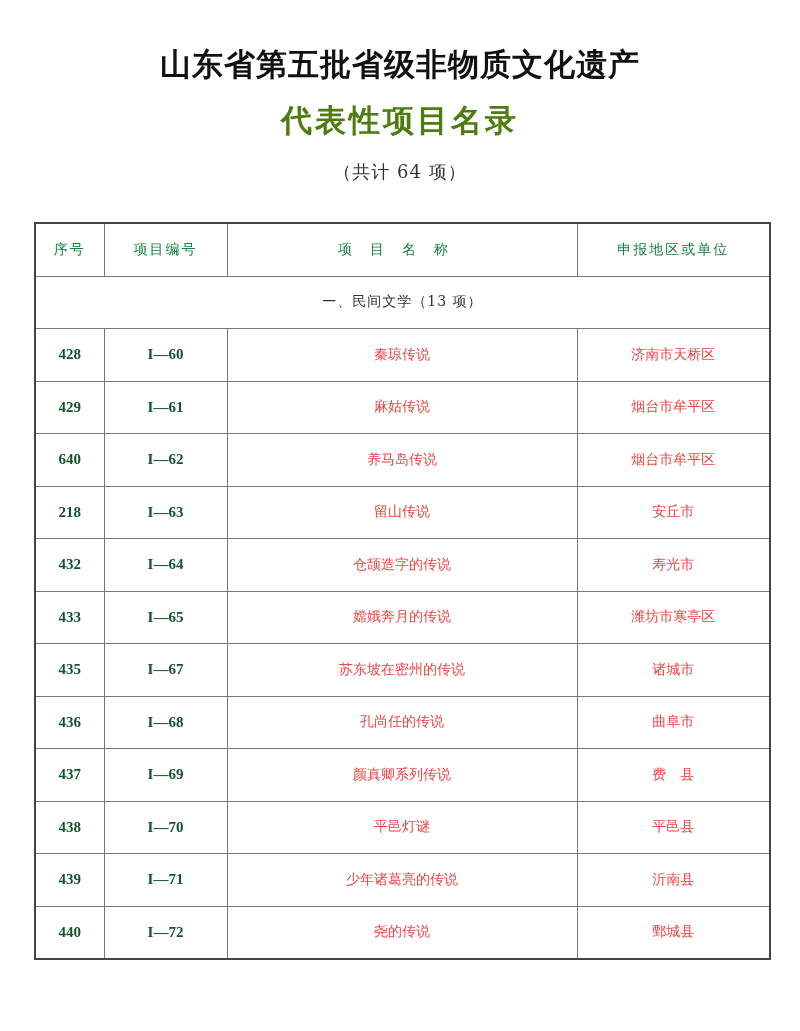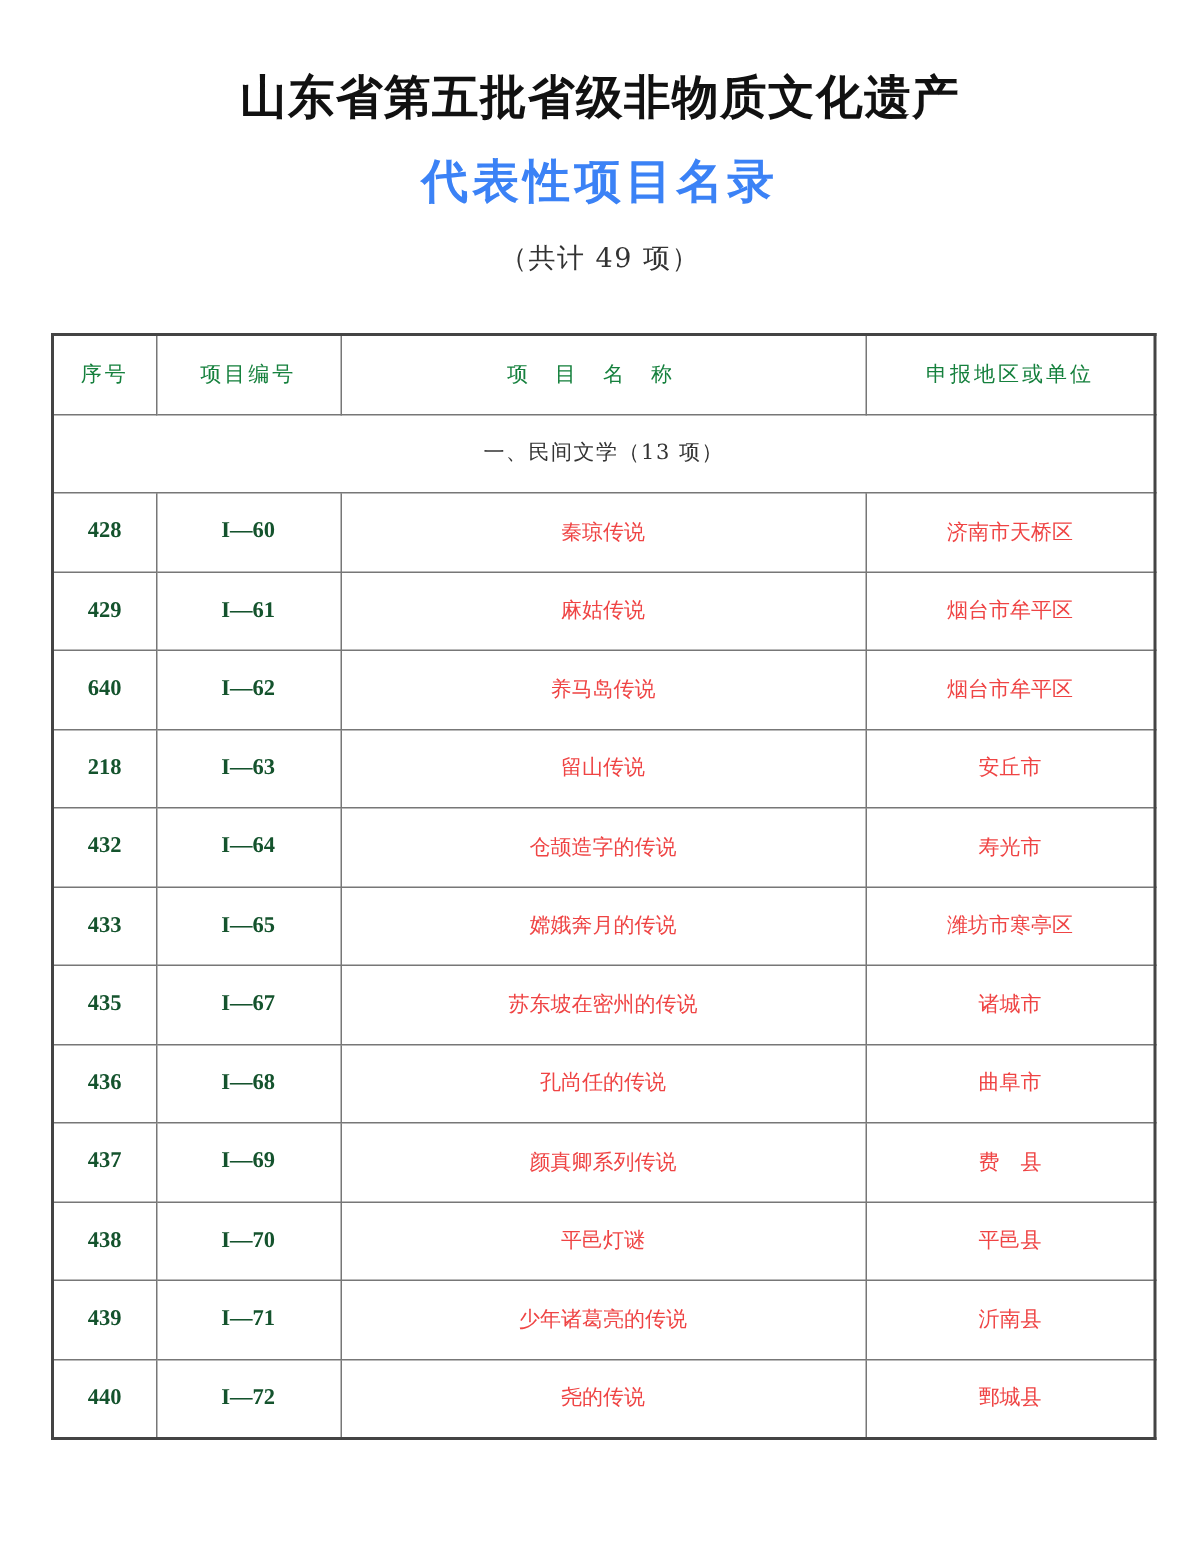--- a/index.html
+++ b/index.html
@@ -6,21 +6,21 @@
     html, body { width: 800px; height: 1031px; background: #ffffff; overflow: hidden; }
     body { position: relative; color: #1a1a1a; font-family: "DejaVu Serif", "Liberation Serif", serif; }
     .title1 {
       position: absolute; left: 0; width: 800px; top: 44px;
       text-align: center; font-size: 31px; font-weight: bold; letter-spacing: 1px;
       font-family: "DejaVu Serif", serif; color: #111;
     }
     .title2 {
       position: absolute; left: 0; width: 800px; top: 100px;
       text-align: center; font-size: 31px; font-weight: bold; letter-spacing: 3px;
-      font-family: "DejaVu Serif", serif; color: #3b82f6;
+      font-family: "DejaVu Serif", serif; color: #4d7c0f;
     }
     .subtitle {
       position: absolute; left: 0; width: 800px; top: 160px;
       text-align: center; font-size: 18px; color: #333; letter-spacing: 1px;
       font-family: "DejaVu Serif", serif;
     }
     table {
       position: absolute; left: 34px; top: 222px; width: 735px;
       border-collapse: collapse; table-layout: fixed;
       border: 2px solid #444;
@@ -40,21 +40,21 @@
     col.c1 { width: 69px; }
     col.c2 { width: 123px; }
     col.c3 { width: 350px; }
     col.c4 { width: 193px; }
   </style>
 </head>
 <body>
 
 <div class="title1">山东省第五批省级非物质文化遗产</div>
 <div class="title2">代表性项目名录</div>
-<div class="subtitle">（共计 49 项）</div>
+<div class="subtitle">（共计 64 项）</div>
 
 <table>
   <colgroup>
       <col class="c1">
       <col class="c2">
       <col class="c3">
       <col class="c4">
     </colgroup>
   <thead>
     <tr>

